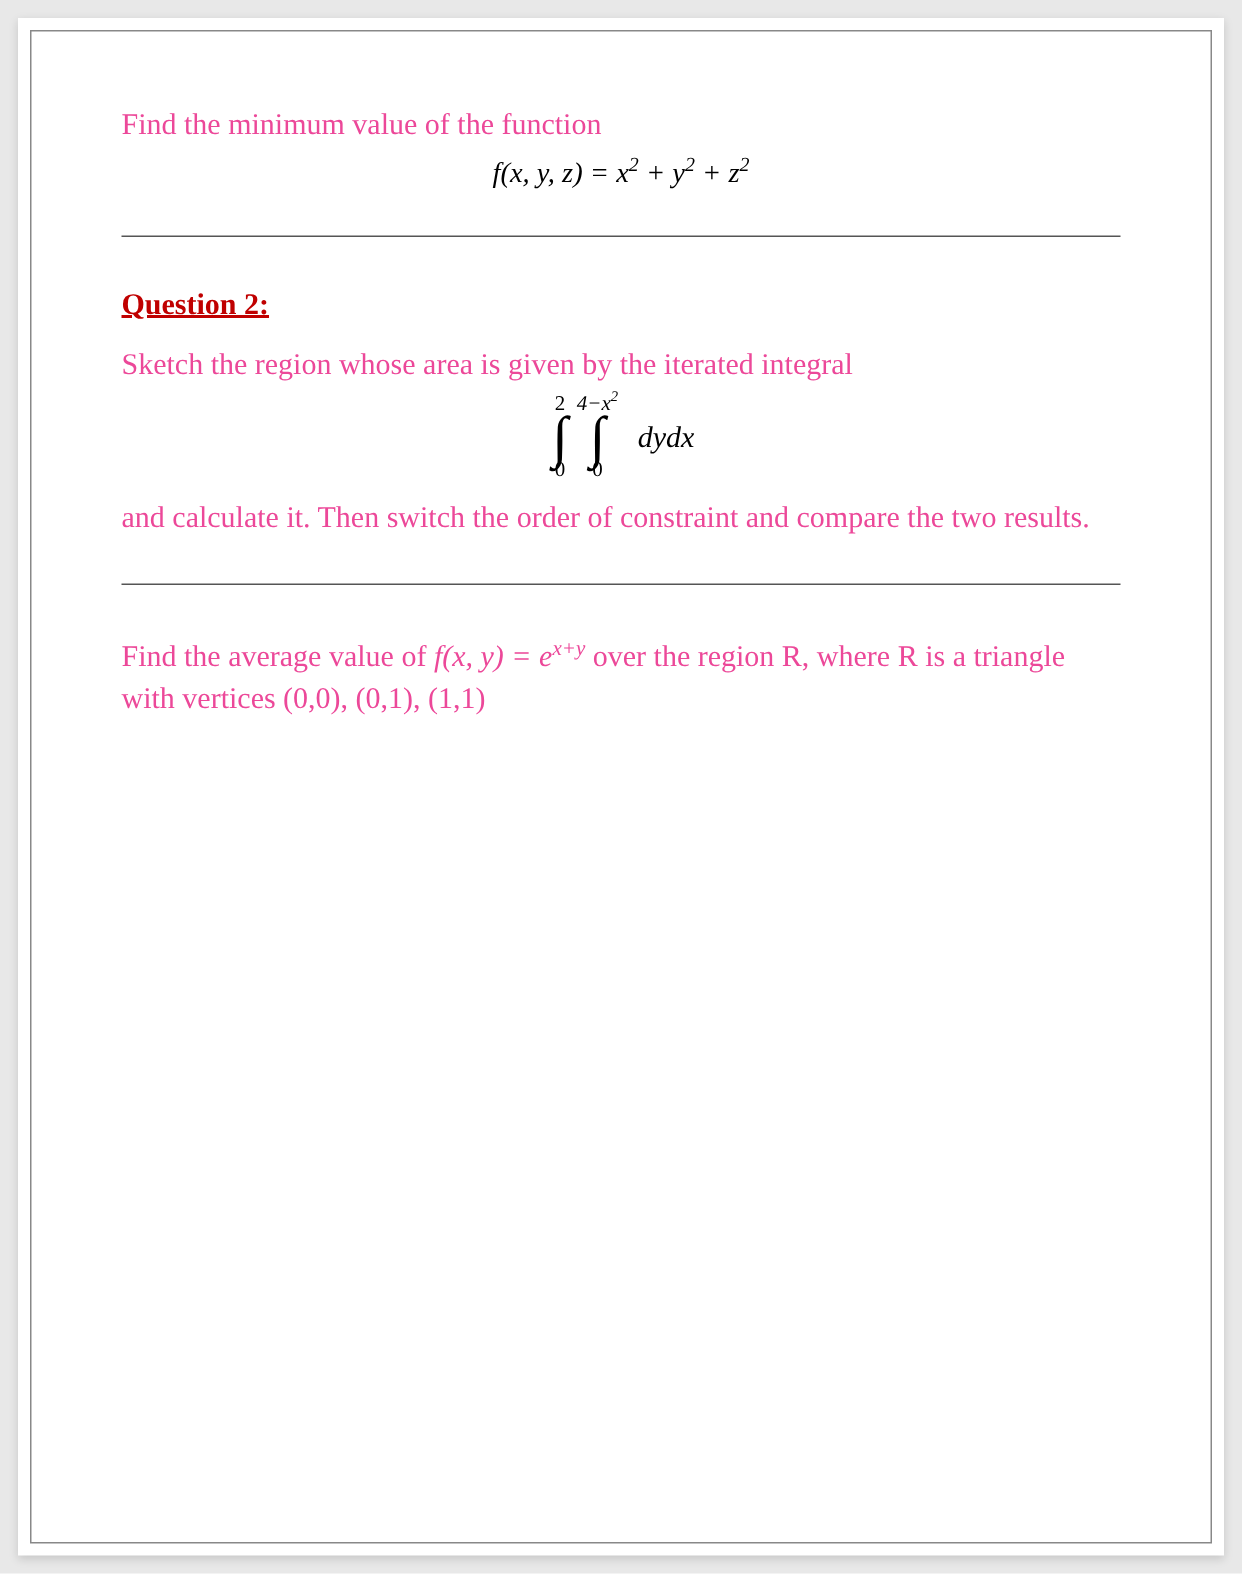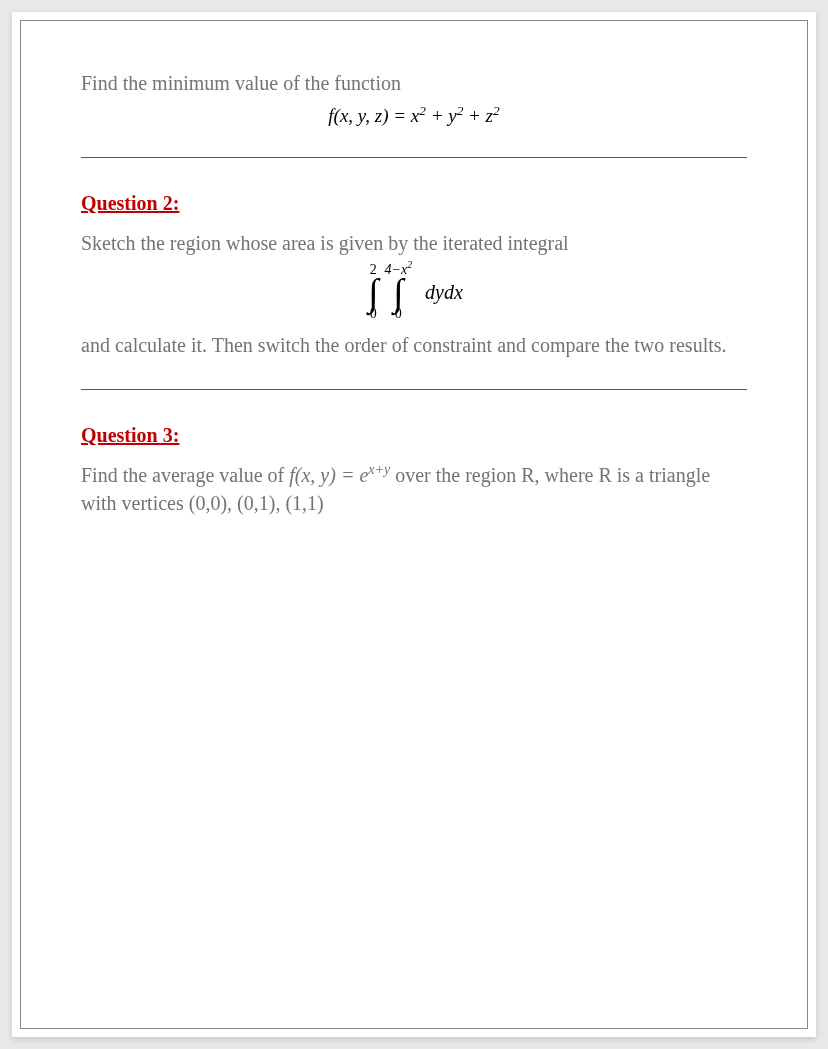--- a/index.html
+++ b/index.html
@@ -29,21 +29,21 @@
     }
     .question-title {
       color: #c00000;
       font-weight: bold;
       text-decoration: underline;
       font-size: 20px;
       margin-bottom: 14px;
     }
     .body-text {
       font-size: 20px;
-      color: #737373;
+      color: #ec4899;
       line-height: 1.4;
       margin-bottom: 6px;
     }
     .equation {
       font-size: 19px;
       font-style: italic;
       text-align: center;
       margin: 8px 0 10px 0;
       font-family: "Times New Roman", Times, serif;
     }
@@ -123,19 +123,18 @@
         <span class="sym">∫</span>
         <span class="lower">0</span>
       </span>
       <span class="integrand">dydx</span>
     </div>
 
     <div class="body-text">and calculate it. Then switch the order of constraint and compare the two results.</div>
 
     <hr class="divider">
 
-    <div class="question-title">Question 3:</div>
     <div class="body-text">
       <span>Find the average value of </span><span class="inline-italic">f(x, y) = e<sup>x+y</sup></span><span> over the region R, where R is a triangle with vertices (0,0), (0,1), (1,1)</span>
     </div>
 
   </div>
 </div>
 
 </body></html>

